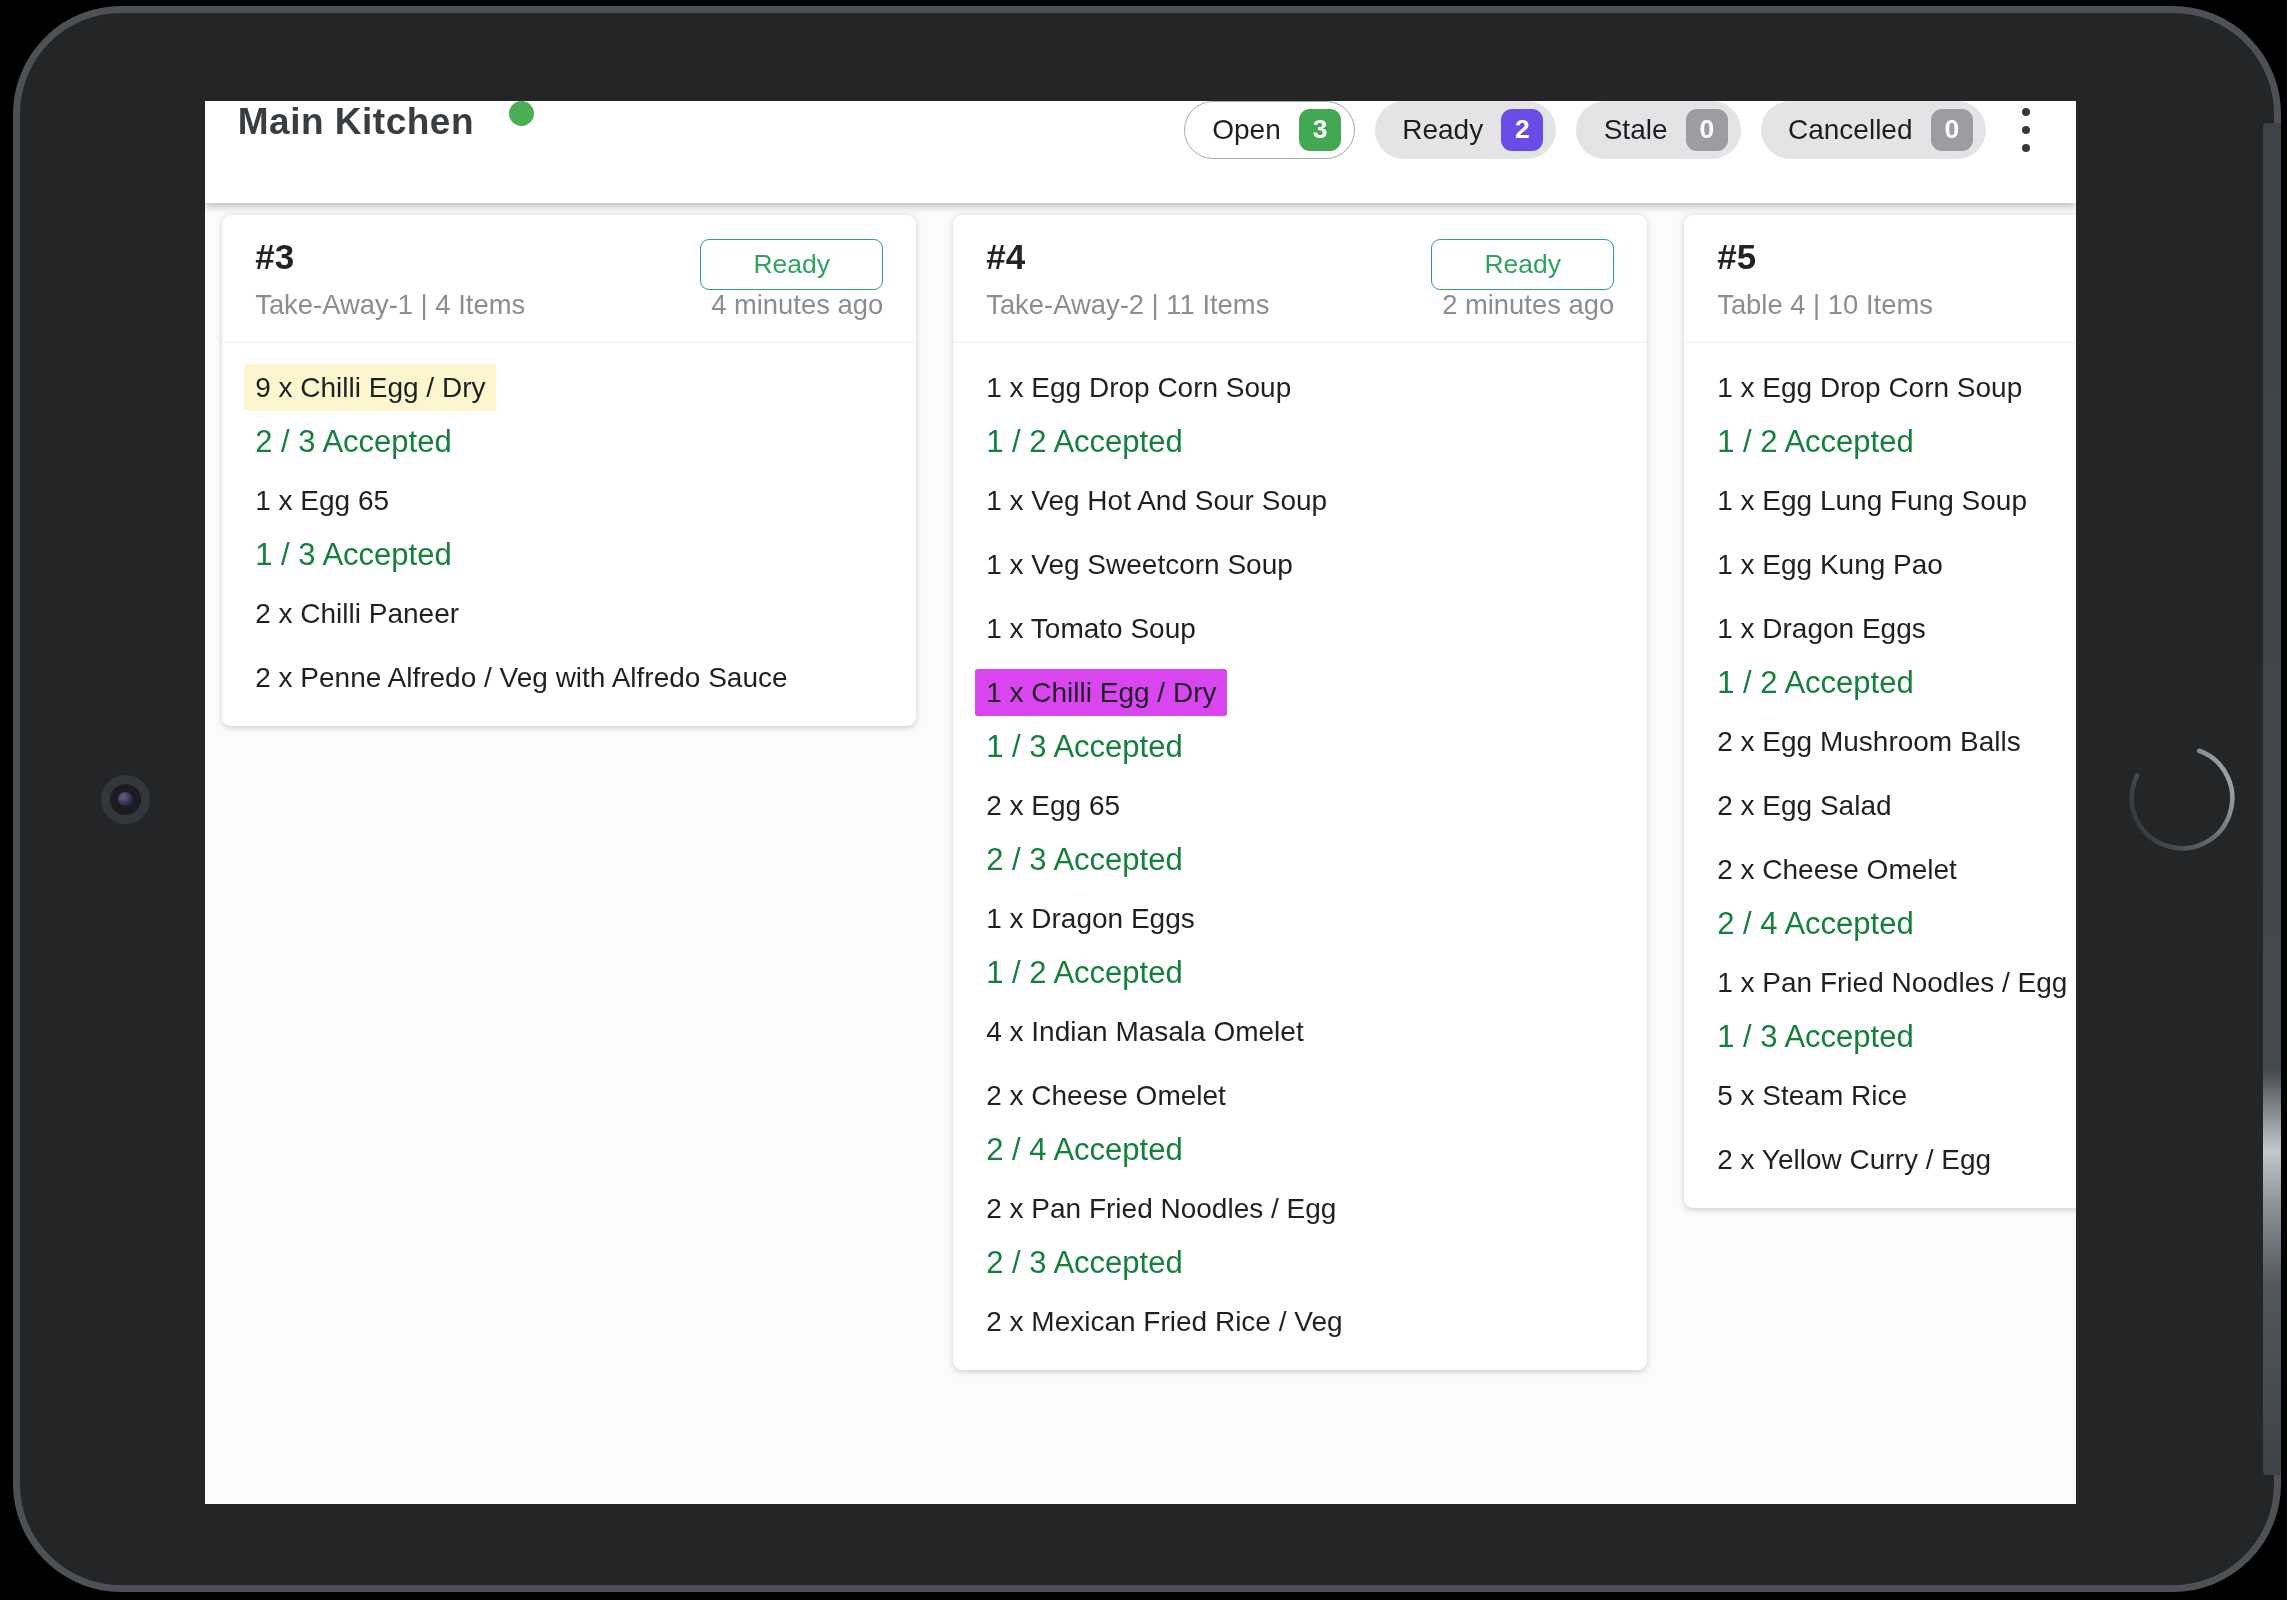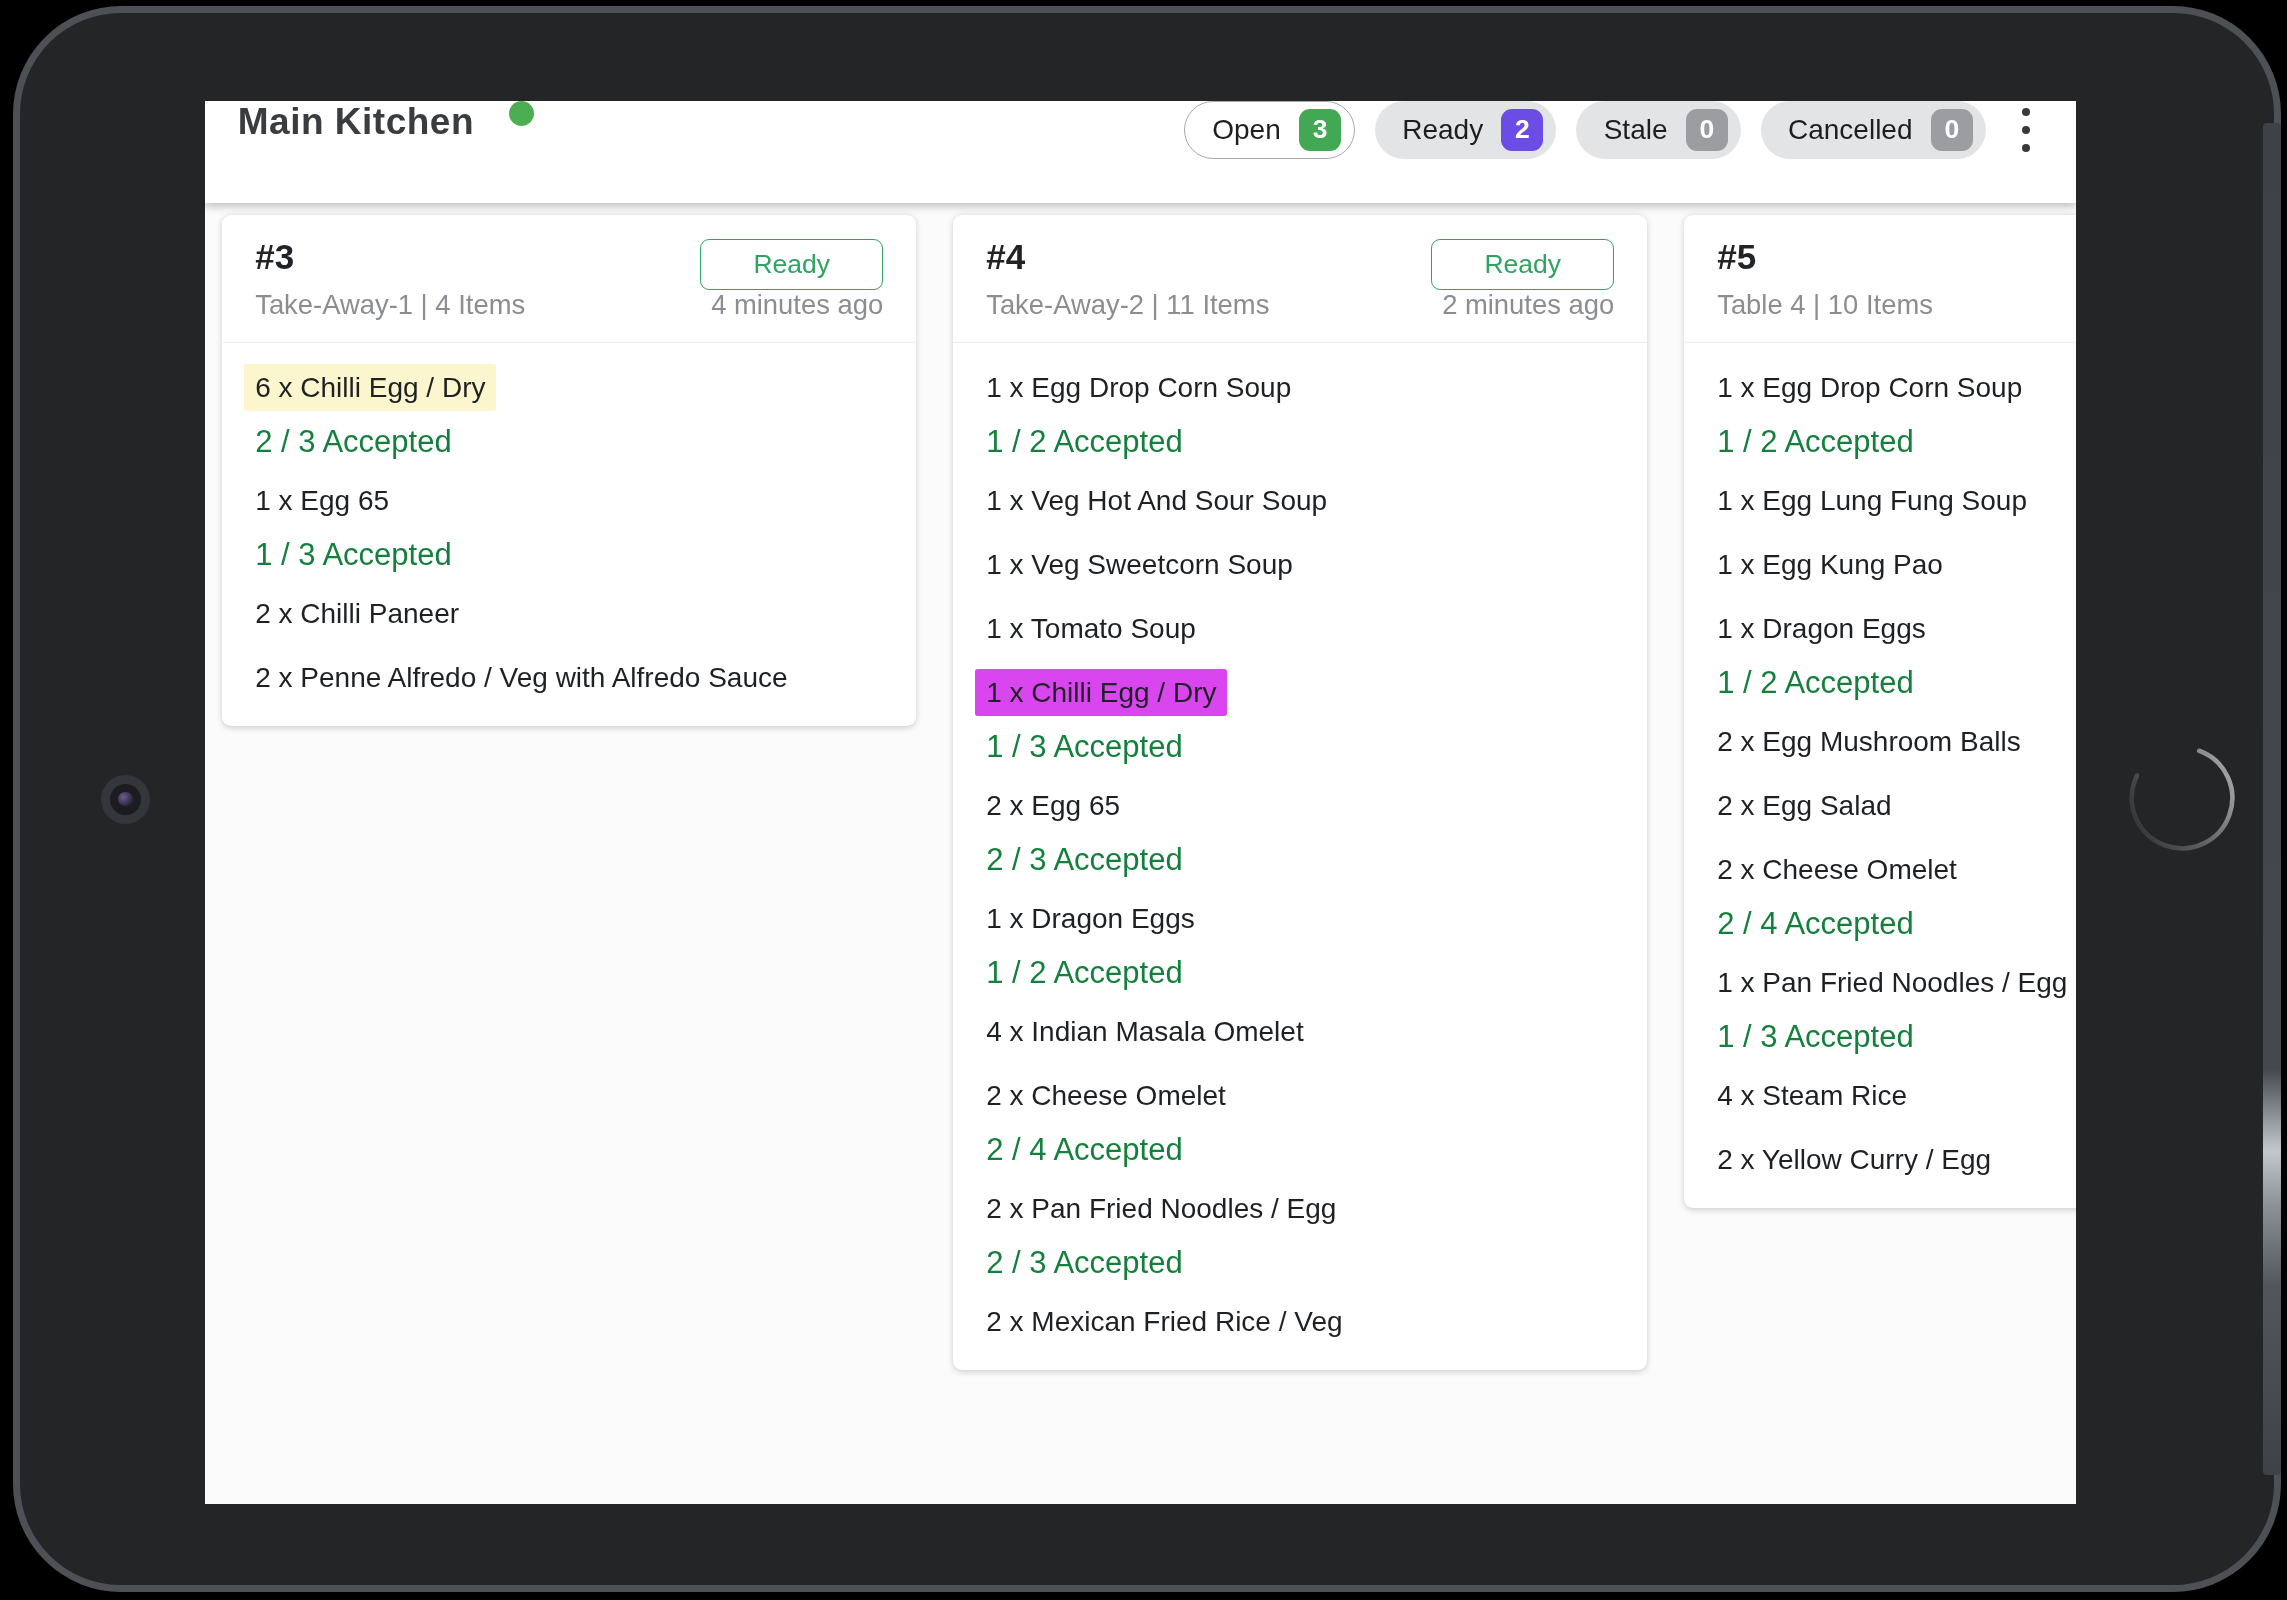--- a/index.html
+++ b/index.html
@@ -118,21 +118,21 @@
     <div class="card-head">
       <div class="order-id">#3</div>
       <button class="status-btn" style="color: rgb(47, 163, 96); border-color: rgb(47, 163, 96);">Ready</button>
       <div class="meta-row">
         <span class="meta">Take-Away-1 | 4 Items</span>
         <span class="time">4 minutes ago</span>
       </div>
     </div>
     <div class="items">
   <div class="order-item">
-    <div><span class="item-name hl" style="background: rgb(251, 246, 205);">6 x Chilli Egg / Dry</span></div>
+    <div><span class="item-name hl" style="background: rgb(251, 246, 205);">9 x Chilli Egg / Dry</span></div>
     <div class="item-sub">2 / 3 Accepted</div>
   </div>
 
   <div class="order-item">
     <div><span class="item-name">1 x Egg 65</span></div>
     <div class="item-sub">1 / 3 Accepted</div>
   </div>
 
   <div class="order-item">
     <div><span class="item-name">2 x Chilli Paneer</span></div>
@@ -257,21 +257,21 @@
     <div><span class="item-name">2 x Cheese Omelet</span></div>
     <div class="item-sub">2 / 4 Accepted</div>
   </div>
 
   <div class="order-item">
     <div><span class="item-name">1 x Pan Fried Noodles / Egg</span></div>
     <div class="item-sub">1 / 3 Accepted</div>
   </div>
 
   <div class="order-item">
-    <div><span class="item-name">4 x Steam Rice</span></div>
+    <div><span class="item-name">5 x Steam Rice</span></div>
 
   </div>
 
   <div class="order-item">
     <div><span class="item-name">2 x Yellow Curry / Egg</span></div>
 
   </div>
 </div>
   </section>
 </main>

